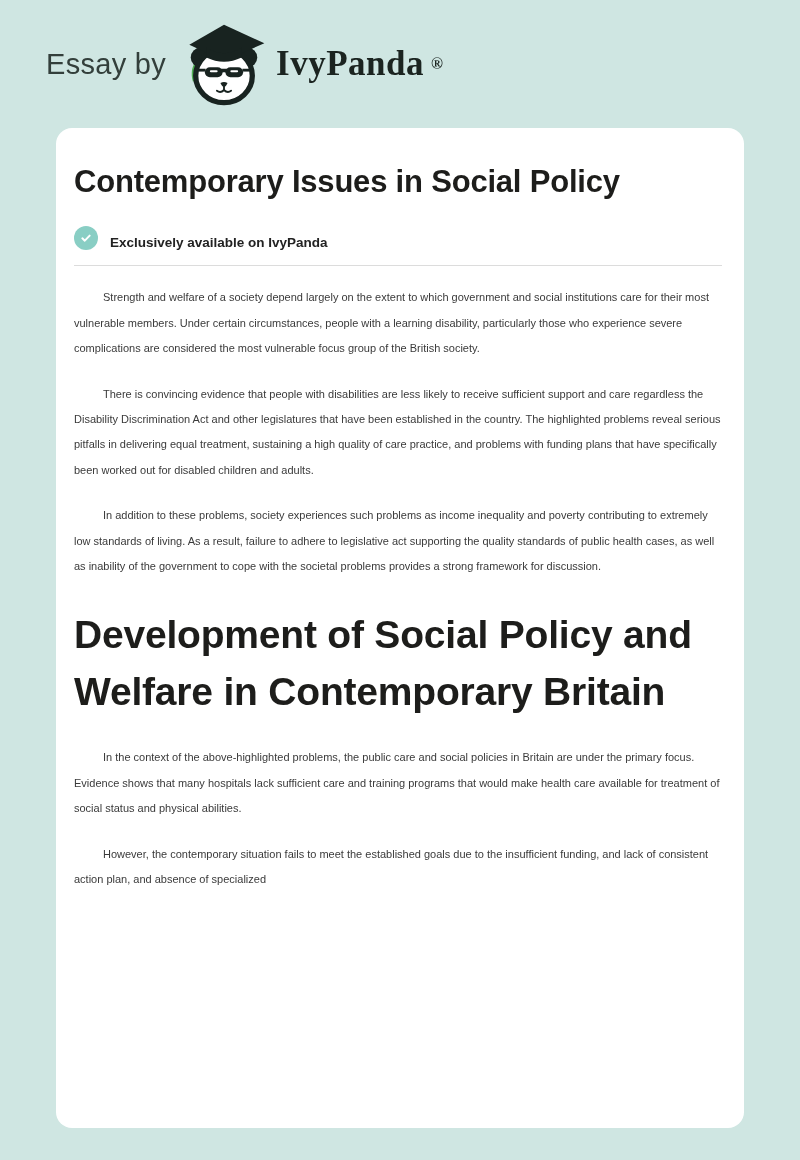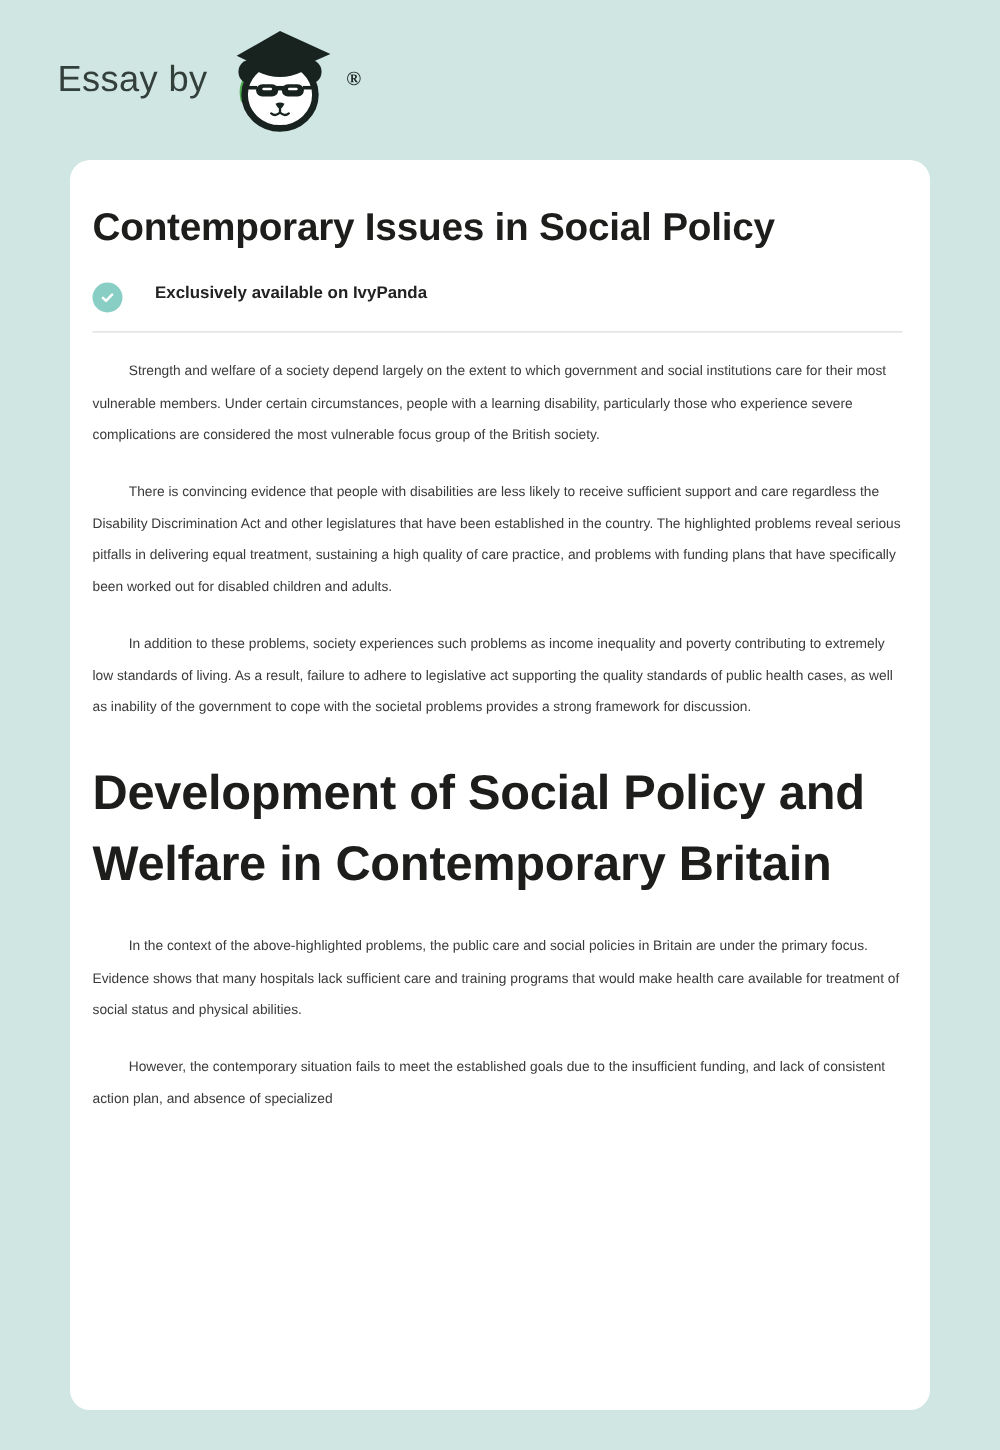--- a/index.html
+++ b/index.html
@@ -61,22 +61,22 @@
   h1.title {
     font-size: 31px;
     line-height: 1.3;
     color: #1d1d1b;
     font-weight: 700;
     margin: 4px 0 24px;
     letter-spacing: -0.2px;
   }
   .badge {
     display: flex;
-    align-items: flex-start;
-    gap: 26px;
+    align-items: flex-end;
+    gap: 12px;
     margin-bottom: 15px;
   }
   .badge-circle {
     width: 24px;
     height: 24px;
     border-radius: 50%;
     background: #89cec4;
     display: flex;
     align-items: center;
     justify-content: center;
@@ -137,20 +137,21 @@
         <rect x="27" y="66" width="12" height="4" fill="#182320"></rect>
         <rect x="91" y="66" width="12" height="4" fill="#182320"></rect>
         <rect x="45" y="68" width="11" height="3" rx="1.5" fill="#ffffff"></rect>
         <rect x="74" y="68" width="11" height="3" rx="1.5" fill="#ffffff"></rect>
 
         <path d="M60 86 Q65 83.5 70 86 Q67.5 91.5 65 91.5 Q62.5 91.5 60 86 Z" fill="#182320"></path>
 
         <path d="M65 91 L65 96 M65 96 Q60 101 55 97 M65 96 Q70 101 75 97" stroke="#182320" stroke-width="2.6" fill="none" stroke-linecap="round"></path>
       </svg>
     </span>
+    <span class="brand">IvyPanda</span>
       <span class="reg">®</span>
   </a>
 </div>
 
 <div class="card">
   <h1 class="title">Contemporary Issues in Social Policy</h1>
 
   <div class="badge">
     <span class="badge-circle">
       <svg viewBox="0 0 24 24" width="16" height="16" xmlns="http://www.w3.org/2000/svg">

